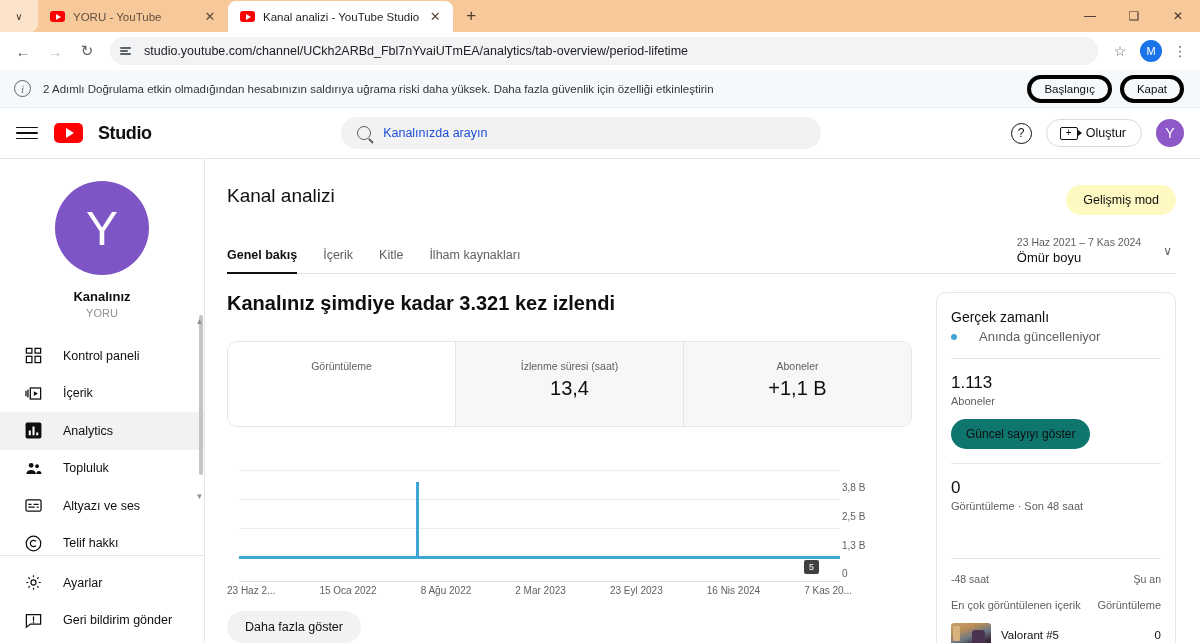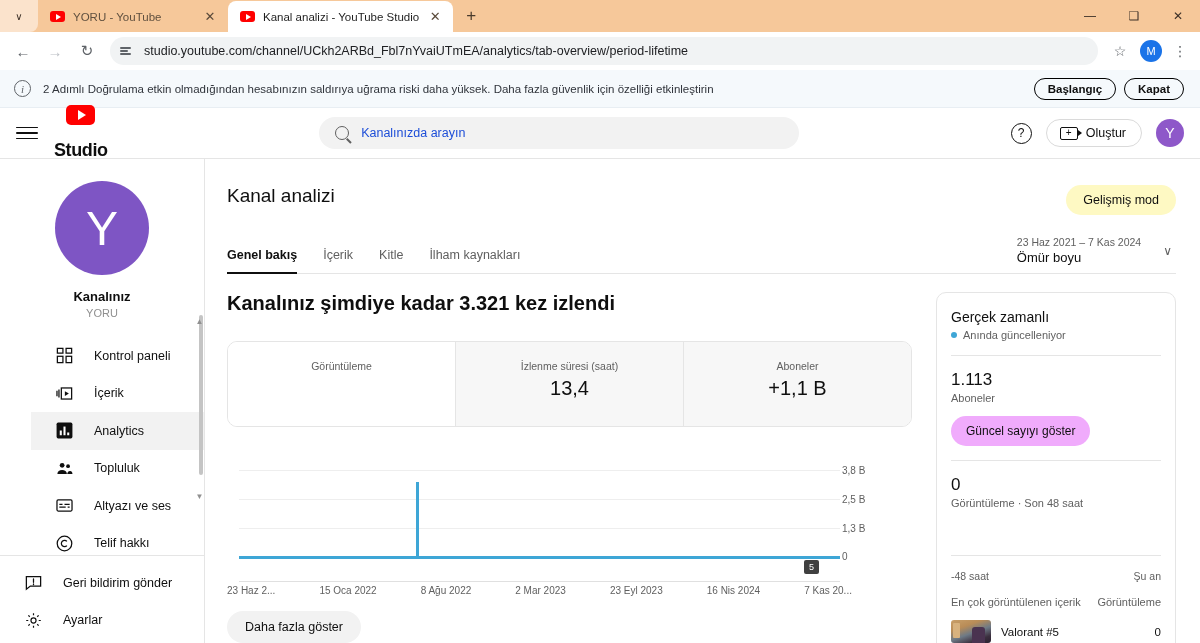--- a/index.html
+++ b/index.html
@@ -118,36 +118,36 @@
   .notice-icon {
     width: 17px; height: 17px; border-radius: 50%;
     border: 1.3px solid #5f6368; color: #5f6368;
     display: flex; align-items: center; justify-content: center;
     font-size: 11px; font-style: italic; flex: 0 0 auto;
     font-family: "Liberation Serif", serif;
   }
   .notice-text { flex: 1; }
   .notice-actions { display: flex; gap: 8px; }
   .pill-btn {
-    border: 1px solid #000000; border-radius: 14px;
+    border: 4px solid #000000; border-radius: 14px;
     padding: 4px 13px; font-size: 11.5px;
-    color: #0f0f0f; background: transparent; font-weight: 700;
+    color: #0f0f0f; background: transparent; font-weight: 400;
   }
 
   
   .studio-header {
     height: 50px; background: #fff; display: flex;
     align-items: center; padding: 0 16px;
   }
   .hamburger {
     width: 22px; height: 22px; margin-right: 16px;
     display: flex; flex-direction: column; justify-content: center; gap: 4px;
   }
   .hamburger span { display: block; height: 1.6px; background: #0f0f0f; border-radius: 1px; }
-  .studio-logo { display: flex; align-items: center; gap: 15px; flex-direction: column; }
+  .studio-logo { display: flex; align-items: center; gap: 15px; }
   .yt-mark {
     width: 29px; height: 20px; background: #ff0000; border-radius: 5px;
     display: flex; align-items: center; justify-content: center;
   }
   .yt-mark::after {
     content: ""; border-left: 8px solid #fff;
     border-top: 5px solid transparent; border-bottom: 5px solid transparent;
     margin-left: 2px;
   }
   .studio-word { font-size: 18px; font-weight: 700; color: #0f0f0f; letter-spacing: -0.4px; }
@@ -211,21 +211,21 @@
     flex-direction: column; align-items: center;
   }
   .channel-avatar {
     width: 94px; height: 94px; border-radius: 50%;
     background: #7e55c4; color: #fff;
     display: flex; align-items: center; justify-content: center;
     font-size: 48px; font-weight: 400;
   }
   .channel-name { margin-top: 14px; font-size: 13px; font-weight: 600; color: #0f0f0f; }
   .channel-sub { margin-top: 3px; font-size: 11px; color: #909090; text-align: center; }
-  .nav-list { flex: 1; overflow: hidden; padding-top: 4px; padding-left: 31px; }
+  .nav-list { flex: 1; overflow: hidden; padding-top: 4px; }
   .nav-item {
     height: 37.5px; display: flex; align-items: center;
     gap: 20px; padding: 0 24px; font-size: 12.5px; color: #0f0f0f;
   }
   .nav-item.active { background: #f2f2f2; font-weight: 500; }
   .nav-ico { width: 19px; height: 19px; flex: 0 0 auto; color: #0f0f0f; }
   .nav-ico svg { display: block; }
   .sidebar-bottom { border-top: 1px solid #e5e5e5; padding: 8px 0 4px; }
   .sb-scrollbar {
     position: absolute; right: 1px; top: 156px;
@@ -289,21 +289,21 @@
   .metric-label { font-size: 10.5px; color: #606060; }
   .metric-value { font-size: 20px; color: #0f0f0f; margin-top: 5px; }
 
   .chart-area { position: relative; height: 150px; margin-top: 26px; }
   .chart-plot { position: absolute; left: 12px; right: 72px; top: 0; height: 112px; }
   .gridline { position: absolute; left: 0; right: 0; height: 1px; background: #eeeeee; }
   .baseline { position: absolute; left: 0; right: 0; height: 2.5px; background: #3ea6d6; }
   .spike {
     position: absolute; width: 3px; background: #3ea6d6;
   }
-  .y-labels { position: absolute; right: 26px; top: 0; height: 112px; width: 44px; }
+  .y-labels { position: absolute; right: 26px; top: 17px; height: 112px; width: 44px; }
   .y-lab { position: absolute; font-size: 10px; color: #606060; }
   .x-axis {
     position: absolute; left: 12px; right: 72px; top: 128px;
     border-top: 1px solid #e0e0e0; height: 1px;
   }
   .x-labels {
     position: absolute; left: 0px; right: 60px; top: 132px;
     display: flex; justify-content: space-between;
     font-size: 10px; color: #606060;
   }
@@ -319,26 +319,26 @@
 
   
   .right-col { width: 240px; flex: 0 0 240px; }
   .rt-card {
     border: 1px solid #e5e5e5; border-radius: 10px;
     padding: 16px 14px 14px; height: 383px; overflow: hidden;
   }
   .rt-title { font-size: 14px; font-weight: 500; color: #0f0f0f; }
   .rt-live { display: flex; align-items: center; gap: 6px; margin-top: 4px; }
   .live-dot { width: 6px; height: 6px; border-radius: 50%; background: #3ea6d6; }
-  .rt-live-text { font-size: 11px; color: #606060; }
+  .rt-live-text { font-size: 13px; color: #606060; margin-left: 16px; }
   .rt-div { height: 1px; background: #e5e5e5; margin: 14px 0; }
   .rt-num { font-size: 17px; color: #0f0f0f; }
   .rt-cap { font-size: 11px; color: #606060; margin-top: 2px; }
   .rt-btn {
-    display: inline-block; background: #f0abfc; border-radius: 16px;
+    display: inline-block; background: #0f766e; border-radius: 16px;
     padding: 8px 15px; font-size: 12px; font-weight: 500;
     color: #0f0f0f; margin-top: 12px;
   }
   .rt-row {
     display: flex; justify-content: space-between;
     font-size: 10.5px; color: #606060; margin-top: 10px;
   }
   .rt-row2 {
     display: flex; justify-content: space-between;
     font-size: 11px; color: #606060; margin-top: 14px;
@@ -510,35 +510,35 @@
       </div>
     </div>
 
     <div class="sb-scrollbar"></div>
     <div class="sb-arrow" style="top:158px;">▲</div>
     <div class="sb-arrow" style="top:333px;">▼</div>
 
     <div class="sidebar-bottom">
       <div class="nav-item">
         <span class="nav-ico">
+          <svg width="19" height="19" viewBox="0 0 24 24" fill="none" stroke="#0f0f0f" stroke-width="1.5">
+            <circle cx="12" cy="12" r="3.2"></circle>
+            <path d="M12 2.8v2.6M12 18.6v2.6M21.2 12h-2.6M5.4 12H2.8M18.5 5.5l-1.8 1.8M7.3 16.7l-1.8 1.8M18.5 18.5l-1.8-1.8M7.3 7.3L5.5 5.5"></path>
+          </svg>
+        </span>
+        <span>Ayarlar</span>
+      </div>
+      <div class="nav-item">
+        <span class="nav-ico">
           <svg width="19" height="19" viewBox="0 0 24 24" fill="none" stroke="#0f0f0f" stroke-width="1.6">
             <path d="M3 4.5h18v12H8l-5 4z"></path>
             <path d="M12 7.5v4.2M12 13.8v.9" stroke-linecap="round"></path>
           </svg>
         </span>
         <span>Geri bildirim gönder</span>
-      </div>
-      <div class="nav-item">
-        <span class="nav-ico">
-          <svg width="19" height="19" viewBox="0 0 24 24" fill="none" stroke="#0f0f0f" stroke-width="1.5">
-            <circle cx="12" cy="12" r="3.2"></circle>
-            <path d="M12 2.8v2.6M12 18.6v2.6M21.2 12h-2.6M5.4 12H2.8M18.5 5.5l-1.8 1.8M7.3 16.7l-1.8 1.8M18.5 18.5l-1.8-1.8M7.3 7.3L5.5 5.5"></path>
-          </svg>
-        </span>
-        <span>Ayarlar</span>
       </div>
     </div>
   </div>
 
   <div class="main">
 
     <div class="main-head">
       <div class="page-title">Kanal analizi</div>
       <div class="adv-mode-btn">Gelişmiş mod</div>
     </div>

